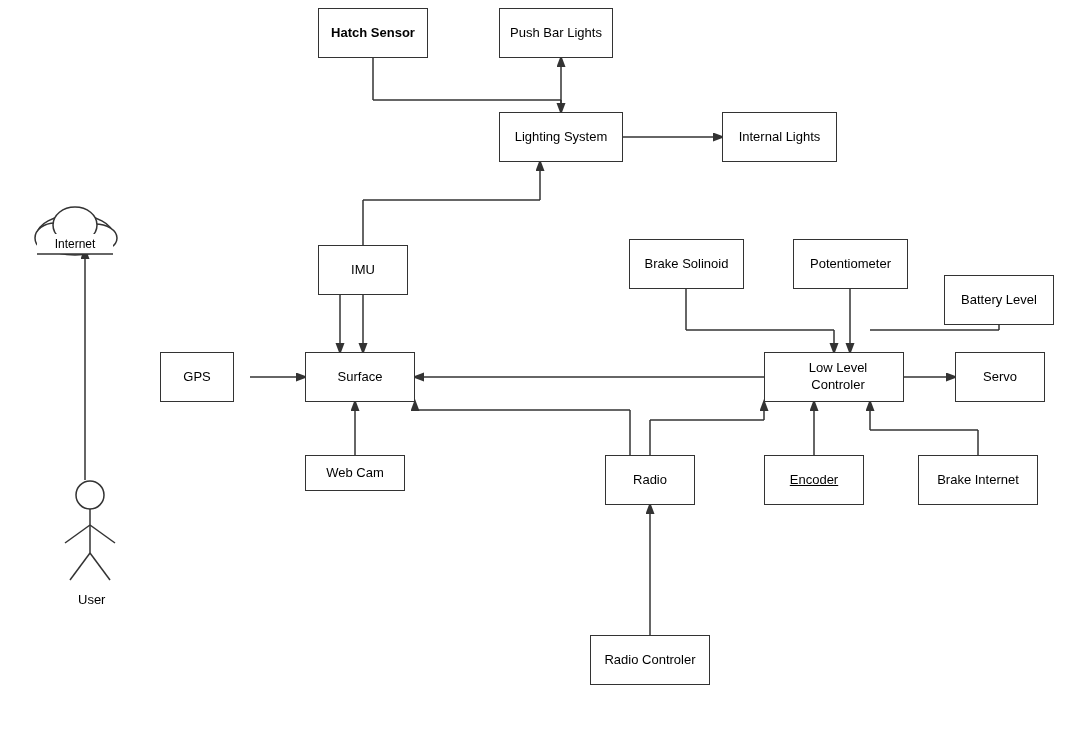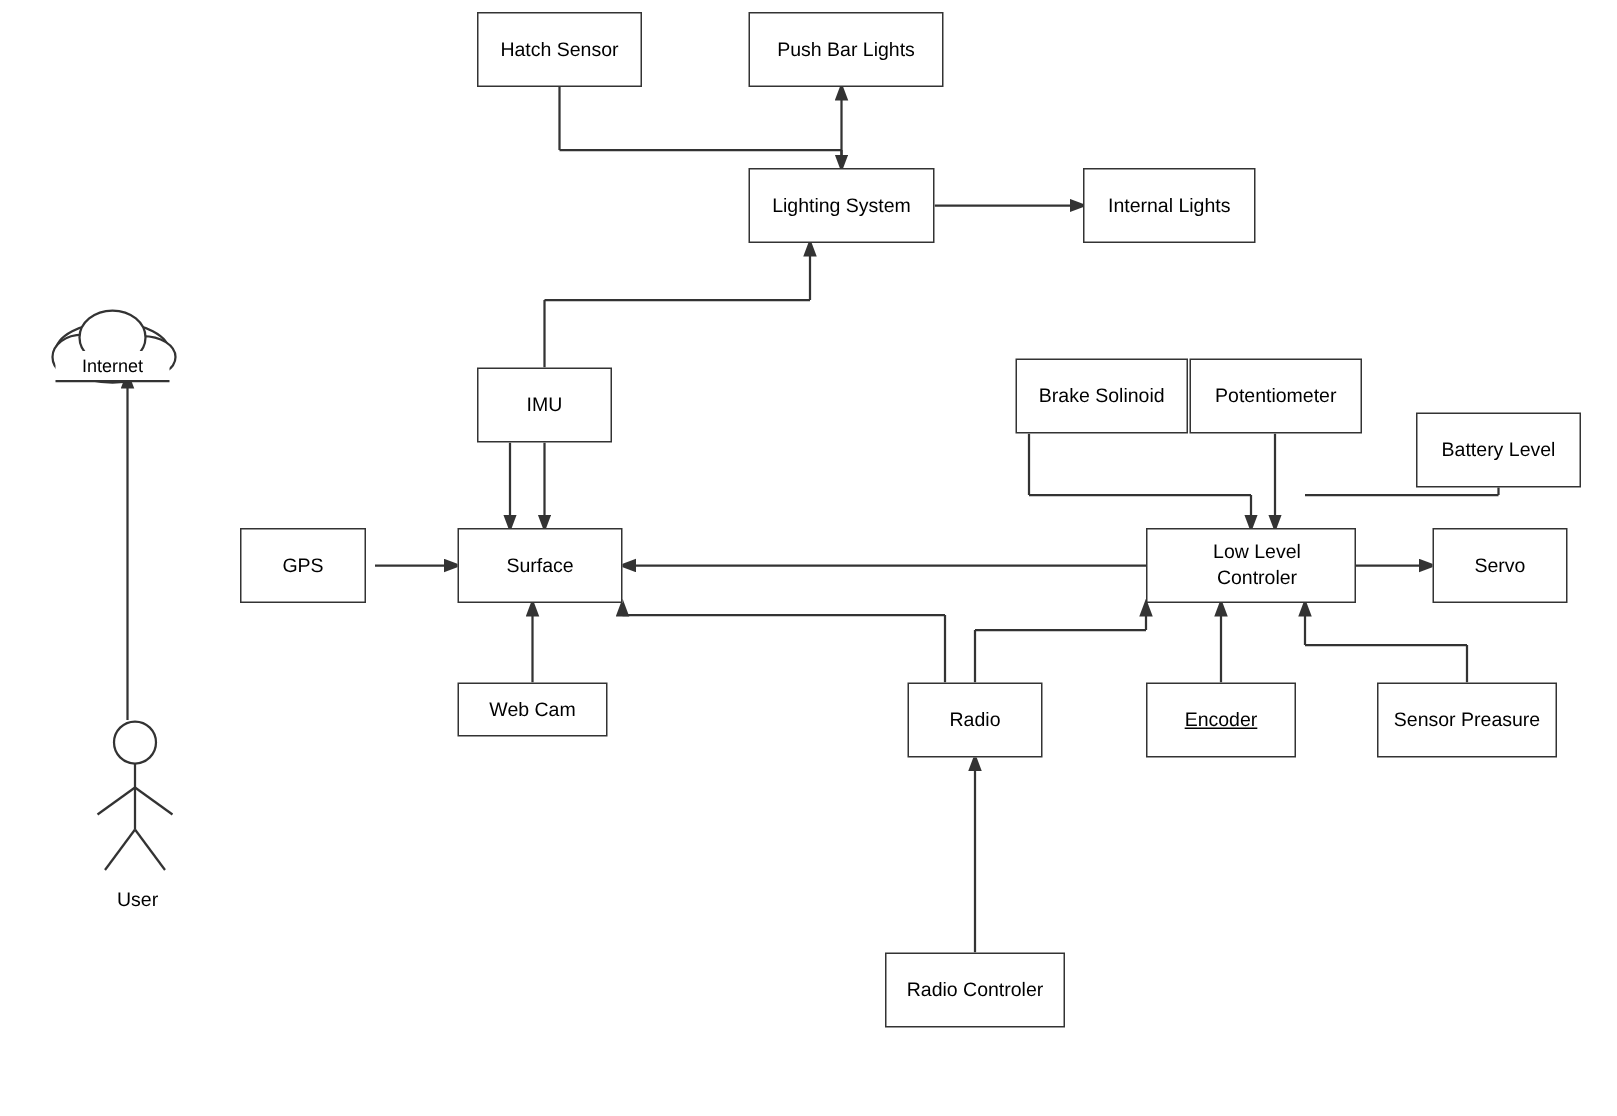--- a/index.html
+++ b/index.html
@@ -98,53 +98,53 @@
     <line x1="870" y1="430" x2="870" y2="402" stroke="#333" stroke-width="1.5" marker-end="url(#arrow)"></line>
 
     <line x1="650" y1="635" x2="650" y2="505" stroke="#333" stroke-width="1.5" marker-end="url(#arrow)"></line>
 
     <line x1="85" y1="480" x2="85" y2="250" stroke="#333" stroke-width="1.5" marker-end="url(#arrow)"></line>
 
     <line x1="340" y1="295" x2="340" y2="352" stroke="#333" stroke-width="1.5" marker-end="url(#arrow)"></line>
 
   </svg>
 
-  <div class="box" style="left:499px; top:8px; width:130px; height:50px;">
+  <div class="box" style="left:499px; top:8px; width:114px; height:50px;">
     <span>Push Bar Lights</span>
   </div>
 
-  <div class="box" style="left:318px; top:8px; width:110px; height:50px;">
+  <div class="box" style="left:318px; top:8px; width:110px; height:50px;font-weight:bold;">
     <span>Hatch Sensor</span>
   </div>
 
   <div class="box" style="left:499px; top:112px; width:124px; height:50px;">
     <span>Lighting System</span>
   </div>
 
   <div class="box" style="left:722px; top:112px; width:115px; height:50px;">
     <span>Internal Lights</span>
   </div>
 
   <div class="box" style="left:318px; top:245px; width:90px; height:50px;text-align:center;">
     <span>IMU</span>
   </div>
 
-  <div class="box" style="left:629px; top:239px; width:115px; height:50px;margin-left:48px;">
+  <div class="box" style="left:629px; top:239px; width:115px; height:50px;">
     <span>Brake Solinoid</span>
   </div>
 
   <div class="box" style="left:793px; top:239px; width:115px; height:50px;">
     <span>Potentiometer</span>
   </div>
 
   <div class="box" style="left:944px; top:239px; width:110px; height:50px;margin-top:36px;">
     <span>Battery  Level</span>
   </div>
 
-  <div class="box" style="left:160px; top:352px; width:84px; height:50px;">
+  <div class="box" style="left:160px; top:352px; width:74px; height:50px;">
     <span>GPS</span>
   </div>
 
   <div class="box" style="left:305px; top:352px; width:110px; height:50px;">
     <span>Surface</span>
   </div>
 
   <div class="box" style="left:764px; top:352px; width:140px; height:50px;padding-left:16px;">
     <span>Low Level Controler</span>
   </div>
@@ -159,21 +159,21 @@
 
   <div class="box" style="left:605px; top:455px; width:90px; height:50px;">
     <span>Radio</span>
   </div>
 
   <div class="box" style="left:764px; top:455px; width:100px; height:50px;text-decoration:underline;">
     <span>Encoder</span>
   </div>
 
   <div class="box" style="left:918px; top:455px; width:120px; height:50px;">
-    <span>Sensor Preasure</span>
+    <span>Brake Internet</span>
   </div>
 
   <div class="box" style="left:590px; top:635px; width:120px; height:50px;">
     <span>Radio Controler</span>
   </div>
 
   <svg style="position:absolute; left:20px; top:190px;" width="110" height="75">
     <g>
       <ellipse cx="55" cy="45" rx="38" ry="20" fill="white" stroke="#333" stroke-width="1.5"></ellipse>
       <ellipse cx="35" cy="48" rx="20" ry="15" fill="white" stroke="#333" stroke-width="1.5"></ellipse>

